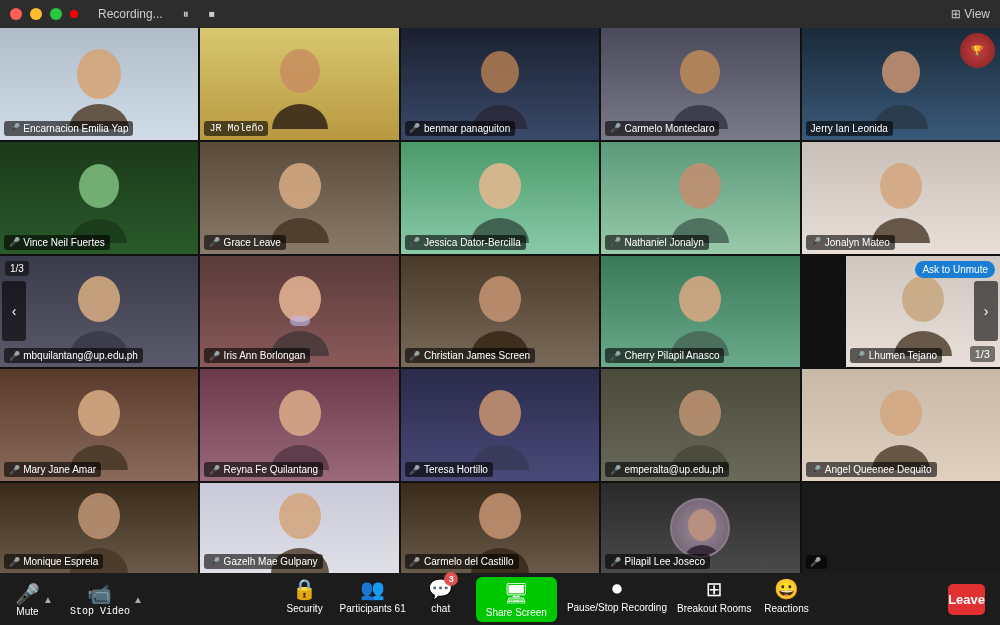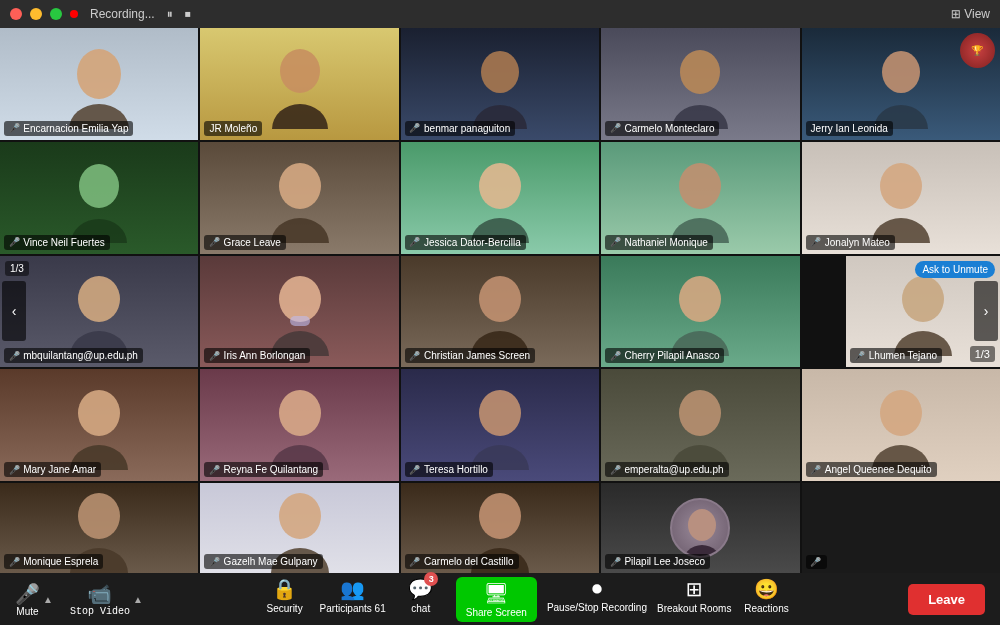--- a/index.html
+++ b/index.html
@@ -34,21 +34,21 @@
       border-radius: 50%;
     }
     .dot-red { background: #ff5f57; }
     .dot-yellow { background: #febc2e; }
     .dot-green { background: #28c840; }
     .titlebar-title {
       color: #ccc;
       font-size: 12px;
       display: flex;
       align-items: center;
-      gap: 12px;
+      gap: 20px;
     }
     .record-dot {
       width: 8px; height: 8px;
       background: red;
       border-radius: 50%;
     }
     .titlebar-right {
       color: #ccc;
       font-size: 12px;
     }
@@ -202,21 +202,21 @@
     }
 
     .toolbar-right {
       display: flex;
     }
 
     .leave-btn {
       background: #e03030;
       color: white;
       border: none;
-      padding: 8px 20px;
+      padding: 8px 0;
       border-radius: 5px;
       font-size: 13px;
       font-weight: bold;
       cursor: pointer;
     }
 
     .badge {
       position: absolute;
       top: -5px;
       right: -5px;
@@ -294,21 +294,21 @@
         <ellipse cx="40" cy="35" rx="22" ry="25" fill="#d4a57a"></ellipse>
         <ellipse cx="40" cy="90" rx="30" ry="25" fill="#5a4a3a"></ellipse>
       </svg>
     </div>
     <div class="name-label">
       <span class="mic-icon">🎤</span>
       <span>Encarnacion Emilia Yap</span>
     </div>
   </div>
 
-  <div class="video-cell cell-2 active-speaker" style="position:relative;">
+  <div class="video-cell cell-2 active-speaker" style="position:relative;font-family:Liberation Mono, monospace;">
     <div class="person" style="background:linear-gradient(180deg,#d8c870 0%,#b89840 100%);">
       <svg width="80" height="90" viewBox="0 0 80 90" style="opacity:0.9;">
         <ellipse cx="40" cy="32" rx="20" ry="22" fill="#c89060"></ellipse>
         <ellipse cx="40" cy="90" rx="28" ry="25" fill="#3a2a1a"></ellipse>
       </svg>
     </div>
     <div class="name-label">
       <span>JR Moleño</span>
     </div>
   </div>
@@ -395,21 +395,21 @@
 
   <div class="video-cell cell-9" style="position:relative;">
     <div class="person" style="background:linear-gradient(180deg,#5a9a7a 0%,#9acaaa 100%);">
       <svg width="80" height="90" viewBox="0 0 80 90" style="opacity:0.9;">
         <ellipse cx="40" cy="33" rx="21" ry="23" fill="#c09070"></ellipse>
         <ellipse cx="40" cy="90" rx="29" ry="25" fill="#4a6a5a"></ellipse>
       </svg>
     </div>
     <div class="name-label">
       <span class="mic-icon">🎤</span>
-      <span>Nathaniel Monique</span>
+      <span>Nathaniel Jonalyn</span>
     </div>
   </div>
 
   <div class="video-cell cell-10" style="position:relative;">
     <div class="person" style="background:linear-gradient(180deg,#c8c0b8 0%,#e8e0d8 100%);">
       <svg width="80" height="90" viewBox="0 0 80 90" style="opacity:0.9;">
         <ellipse cx="40" cy="33" rx="21" ry="23" fill="#d4a882"></ellipse>
         <ellipse cx="40" cy="90" rx="29" ry="25" fill="#5a4a3a"></ellipse>
       </svg>
     </div>

